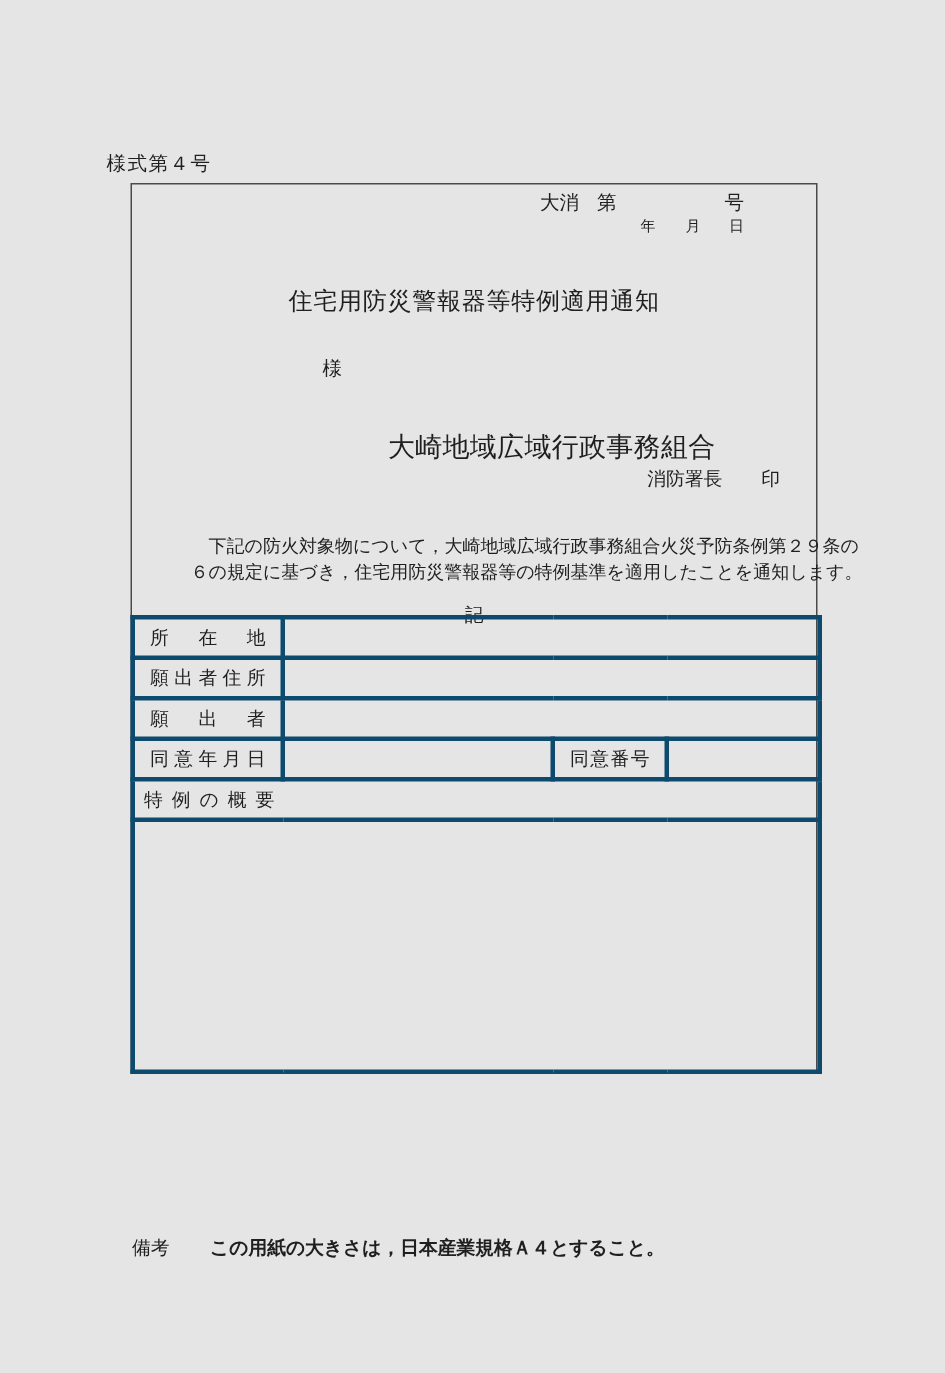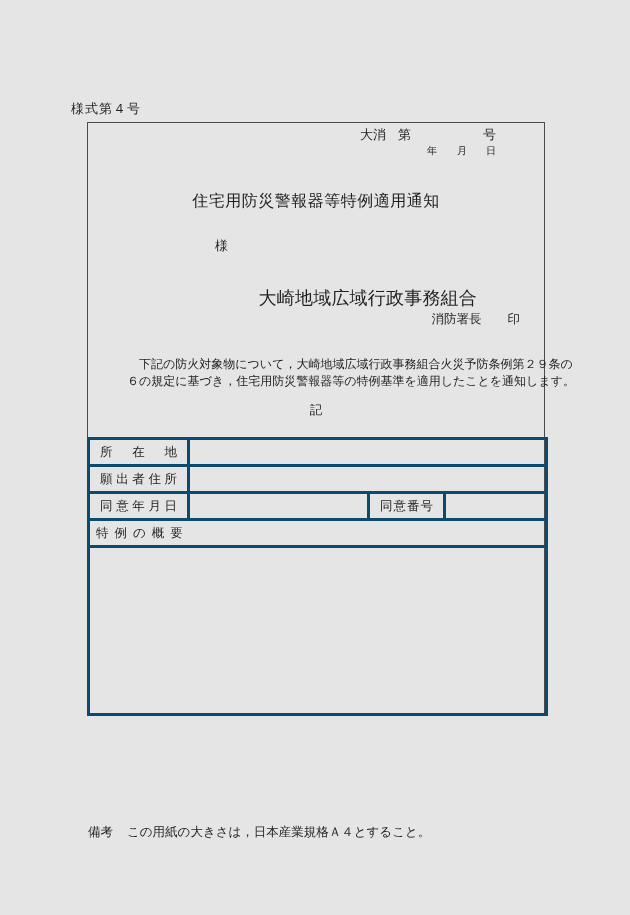--- a/index.html
+++ b/index.html
@@ -131,21 +131,21 @@
     padding-left: 6px; 
   }
   .form-table td.section-body { height: 168px; }
   .note-line {
     position: absolute;
     top: 824px;
     left: 88px;
     font-size: 12.5px;
     white-space: nowrap;
   }
-  .note-line .note-text { margin-left: 14px; }
+  .note-line .note-text { margin-left: 27px; font-weight: bold; }
 </style>
 </head>
 <body>
 
 <div class="paper">
 
   <div class="form-number">様式第４号</div>
 
   <div class="outer-box">
 
@@ -184,20 +184,24 @@
       <tbody>
         <tr class="data-row">
           <td class="label">所在地</td>
           <td colspan="3" class="value"></td>
         </tr>
         <tr class="data-row">
           <td class="label">願出者住所</td>
           <td colspan="3" class="value"></td>
         </tr>
         <tr class="data-row">
+          <td class="label">願出者</td>
+          <td colspan="3" class="value"></td>
+        </tr>
+        <tr class="data-row">
           <td class="label">同意年月日</td>
           <td class="value"></td>
           <td class="label">同意番号</td>
           <td class="value"></td>
         </tr>
         <tr>
           <td colspan="4" class="section-header">特例の概要</td>
         </tr>
         <tr>
           <td colspan="4" class="section-body"></td>

